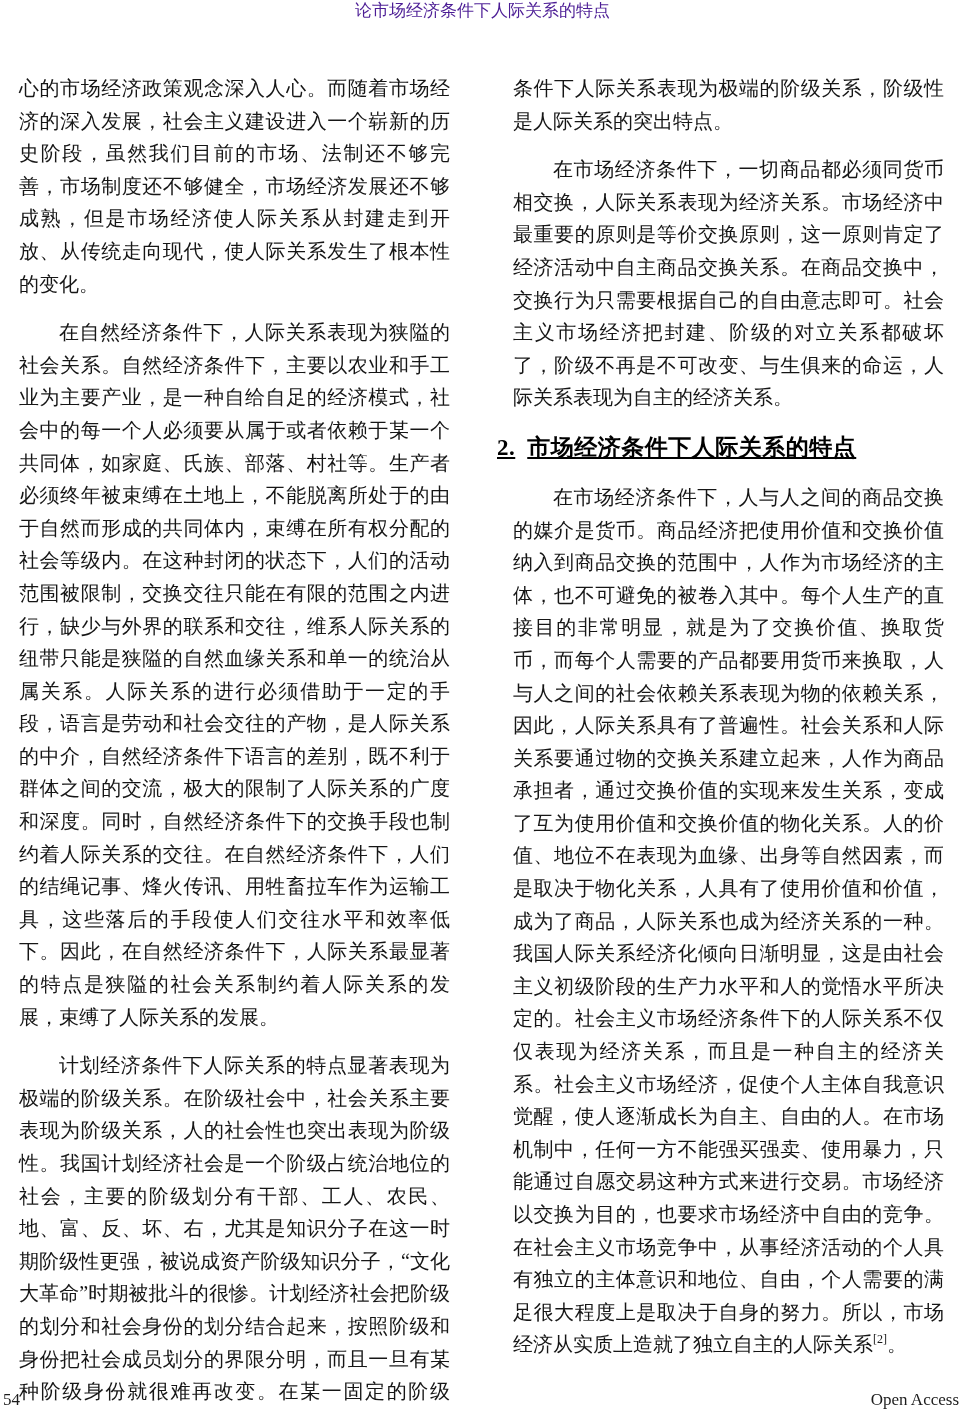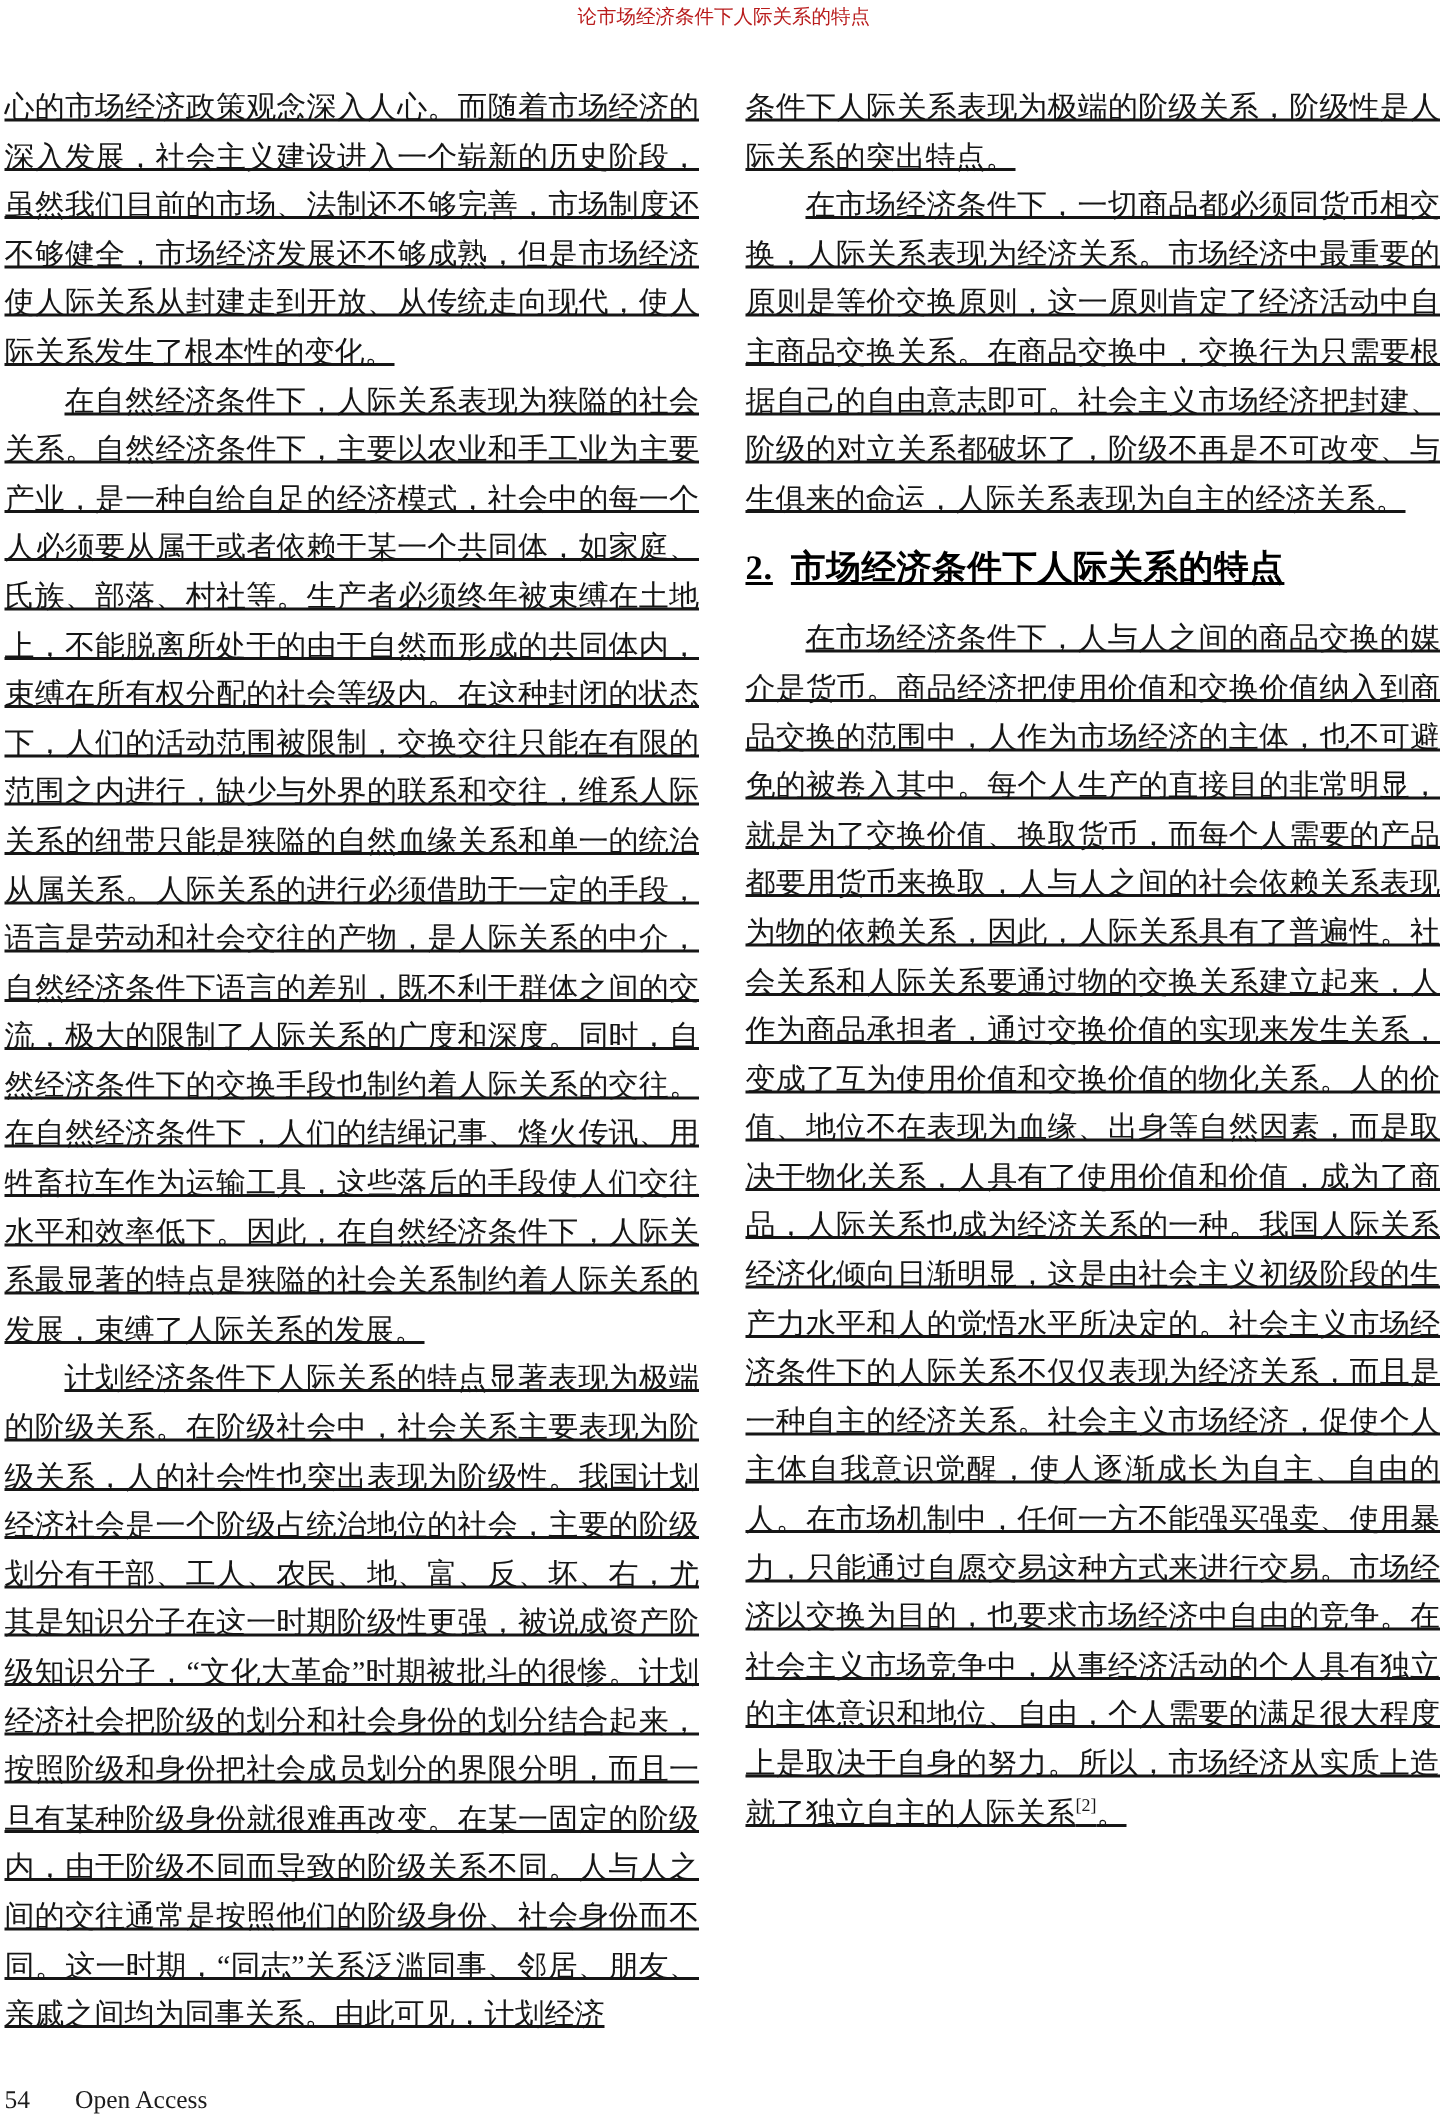--- a/index.html
+++ b/index.html
@@ -16,45 +16,44 @@
     font-family: "Liberation Serif", "DejaVu Serif", serif;
     overflow: hidden;
     box-sizing: border-box;
   }
   .running-head {
     position: absolute;
     top: 1px;
     left: 0;
     width: 100%;
     text-align: center;
-    font-size: 13px;
+    font-size: 17px;
     line-height: 20px;
-    color: #b91c1c;
+    color: #4c1d95;
   }
   .columns {
     position: absolute;
     top: 56px;
     left: 3px;
     right: 5px;
     display: flex;
     gap: 31px;
   }
   .col {
     width: 463px;
     font-size: 20px;
     line-height: 32.6px;
     text-align: justify;
     text-justify: inter-ideograph;
     color: #161616;
   }
   .col p {
-    margin: 0;
+    margin: 16px;
     padding: 0;
     text-indent: 2em;
-    text-decoration: underline;
   }
   .col p.no-indent {
     text-indent: 0;
   }
   .section-heading {
     margin: 12px 0 14px 0;
     font-size: 23px;
     line-height: 34px;
     font-weight: bold;
     text-indent: 0;
@@ -73,25 +72,24 @@
     font-size: 12px;
     line-height: 0;
     vertical-align: super;
   }
   .footer {
     position: absolute;
     left: 3px;
     right: 6px;
     bottom: 4px;
     display: flex;
-    justify-content: flex-start;
+    justify-content: space-between;
     align-items: baseline;
     font-size: 17px;
     color: #1c1c1c;
-    gap: 30px;
   }
 </style>
 </head>
 <body>
 
 <div class="page">
 
   <div class="running-head">论市场经济条件下人际关系的特点</div>
 
   <div class="columns">

